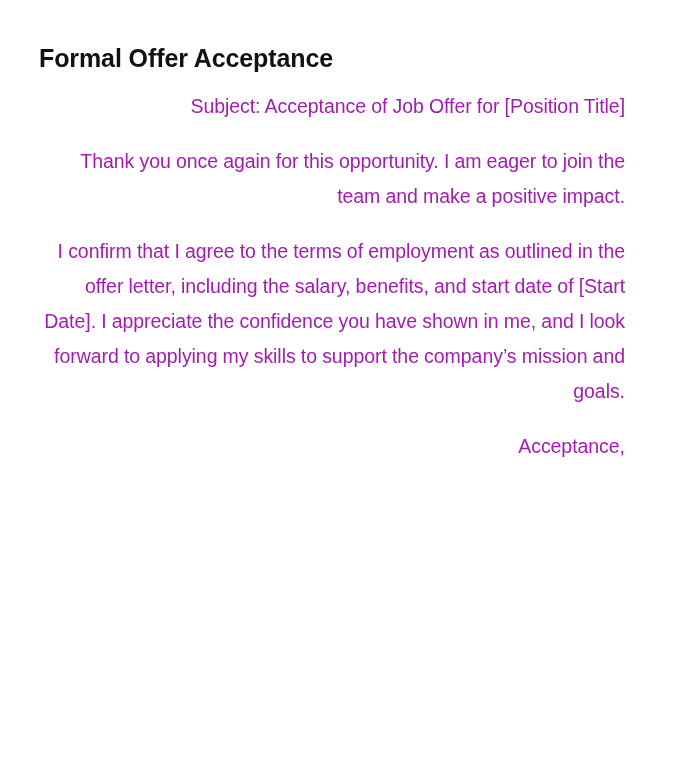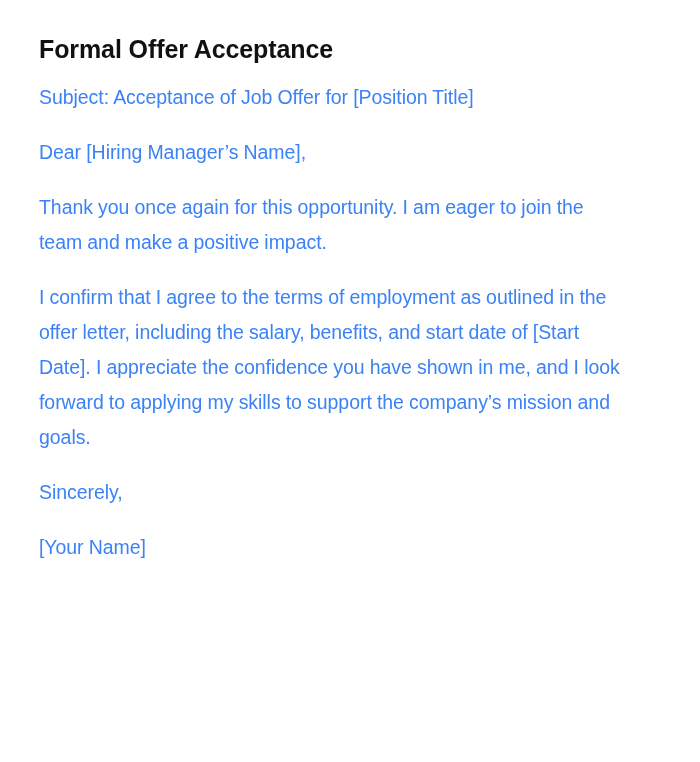--- a/index.html
+++ b/index.html
@@ -20,48 +20,46 @@
     height: 762px;
     background: #ffffff;
     padding: 24px 75px 0 39px;
   }
   .doc-title {
     font-size: 25px;
     font-weight: bold;
     color: #111111;
     letter-spacing: -0.1px;
     line-height: 34px;
-    margin: 8px 0 14px 0;
+    margin: 17px 0 14px 0;
     white-space: nowrap;
   }
   .doc-paragraph {
     font-size: 19.5px;
     font-weight: normal;
-    color: #3b82f6;
+    color: #a21caf;
     line-height: 35px;
     margin: 12px 0 20px 0;
-    text-align: left;
+    text-align: right;
     letter-spacing: -0.05px;
     word-spacing: -0.2px;
   }
   .doc-paragraph:last-child {
     margin-bottom: 0;
   }
 </style>
 </head>
 <body>
 
 <div class="page">
   <h1 class="doc-title">Formal Offer Acceptance</h1>
 
   <p class="doc-paragraph">Subject: Acceptance of Job Offer for [Position Title]</p>
 
-  <p class="doc-paragraph">Dear [Hiring Manager’s Name],</p>
 
 
   <p class="doc-paragraph">Thank you once again for this opportunity. I am eager to join the team and make a positive impact.</p>
 
   <p class="doc-paragraph">I confirm that I agree to the terms of employment as outlined in the offer letter, including the salary, benefits, and start date of [Start Date]. I appreciate the confidence you have shown in me, and I look forward to applying my skills to support the company’s mission and goals.</p>
 
-  <p class="doc-paragraph">Sincerely,</p>
+  <p class="doc-paragraph">Acceptance,</p>
 
-  <p class="doc-paragraph">[Your Name]</p>
 </div>
 
 </body></html>

